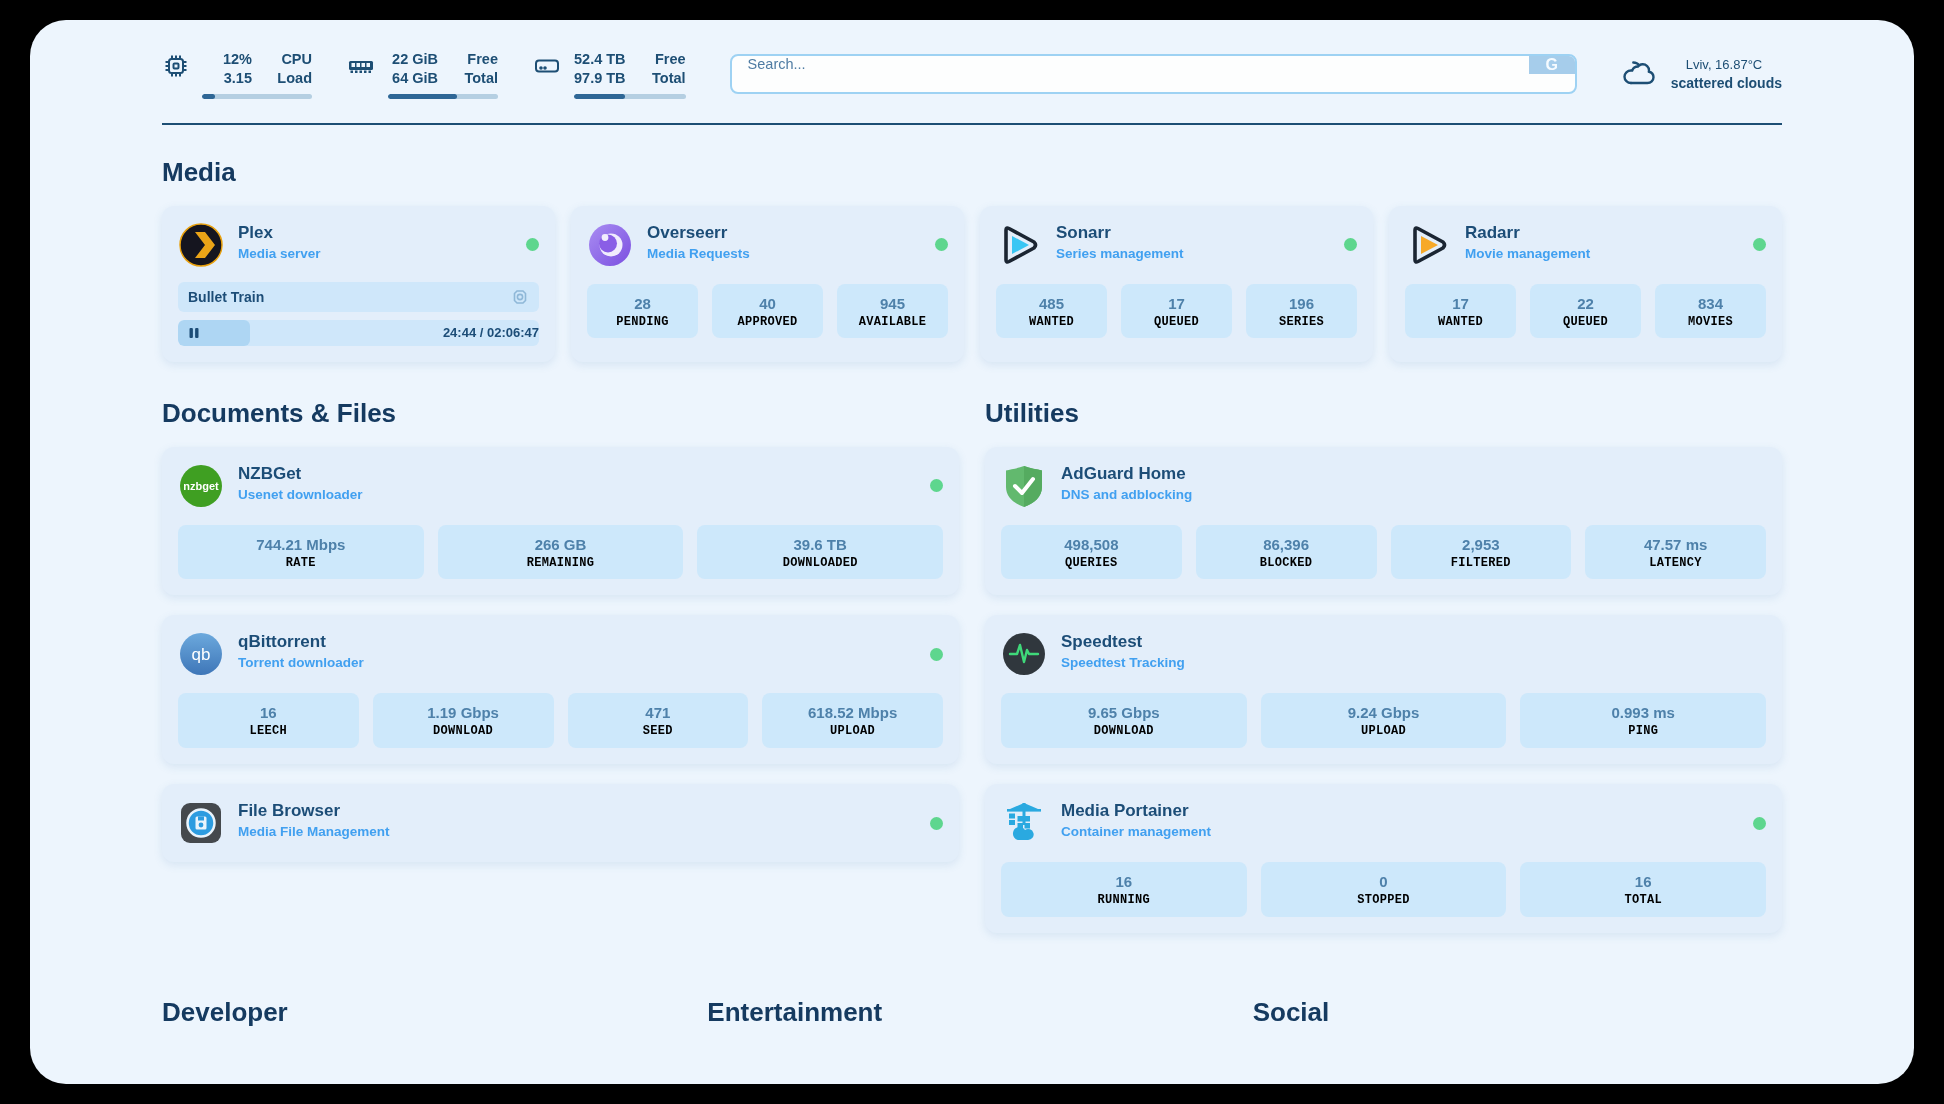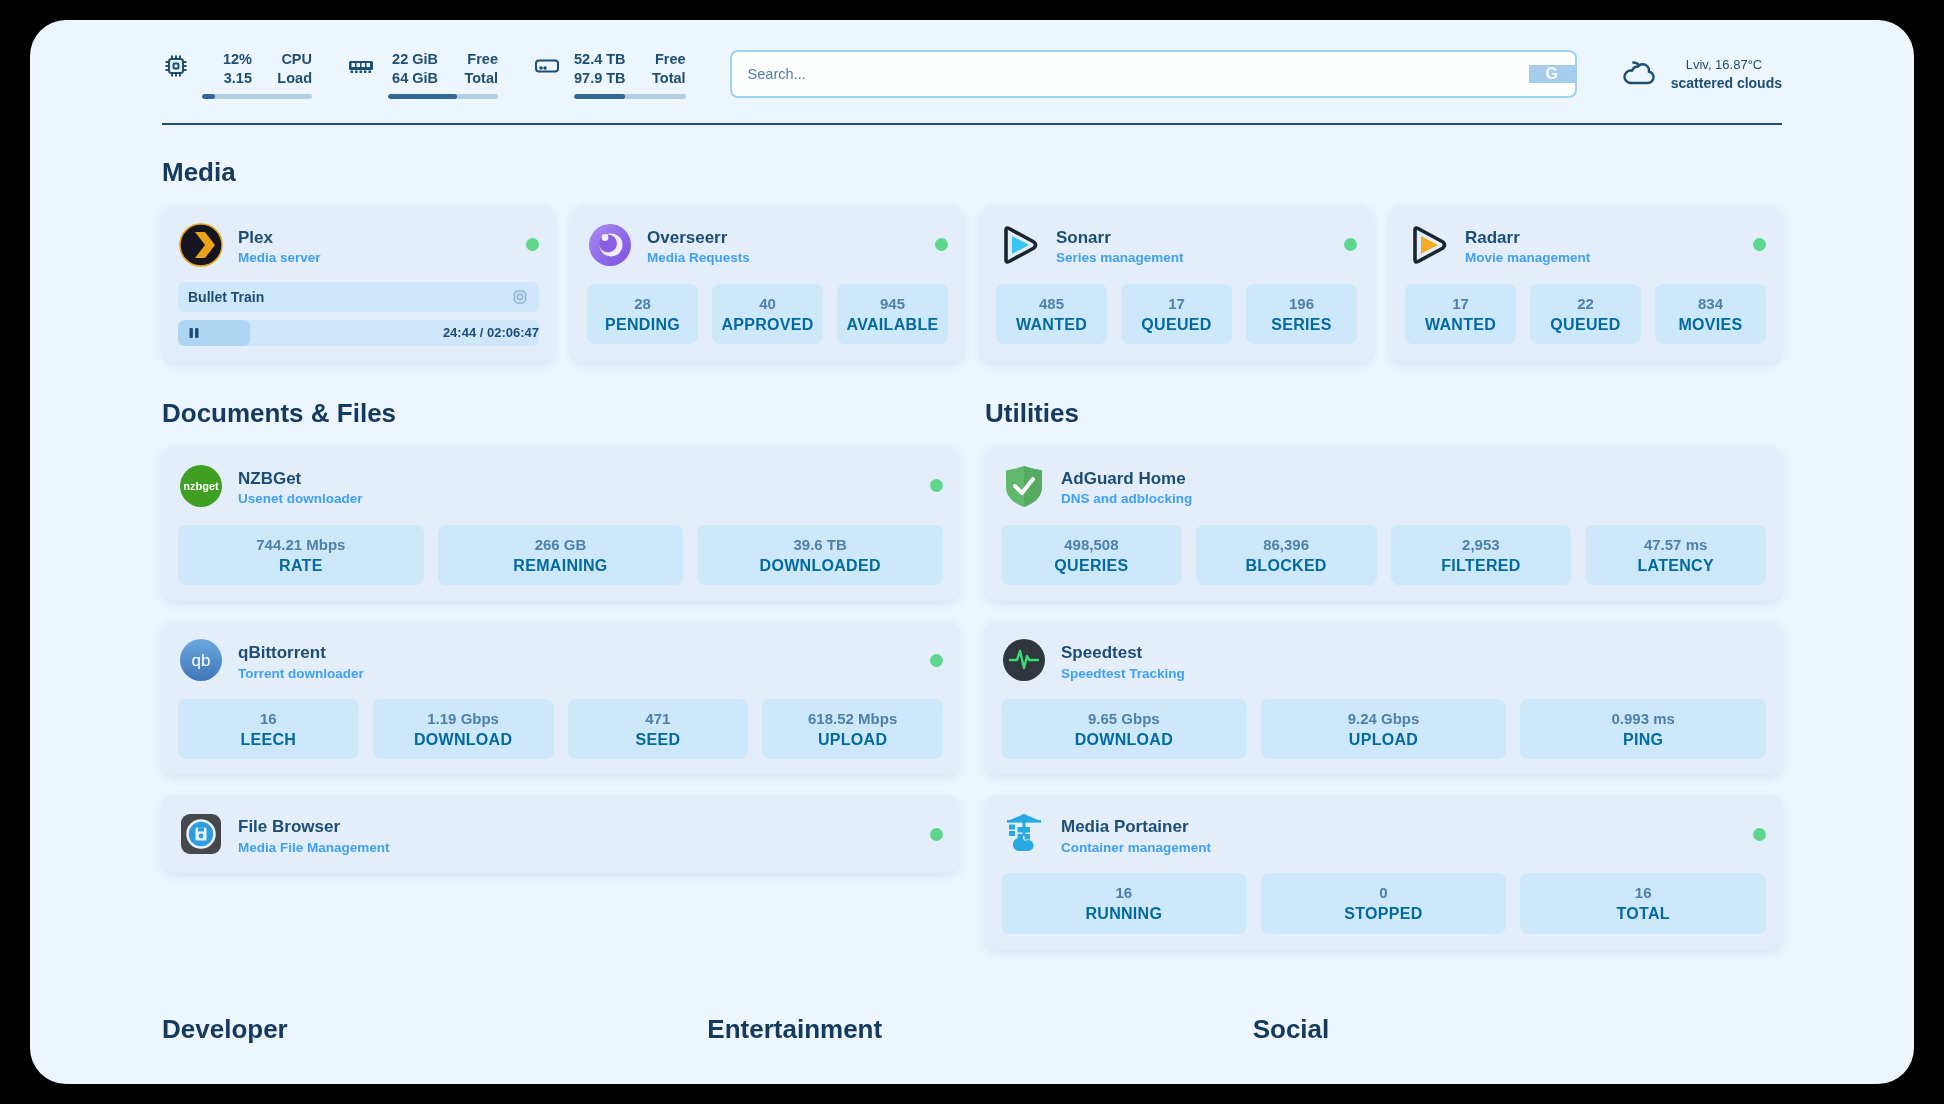--- a/index.html
+++ b/index.html
@@ -27,21 +27,21 @@
   .res-rows { display:flex; gap:22px; }
   .res-col { display:flex; flex-direction:column; line-height:1.3; }
   .res-col.vals { min-width:50px;align-items:flex-end; }
   .res-col.labs { text-align:right; min-width:38px; }
   .res-col span { font-size:14.5px; font-weight:700; color:#1d4e74; }
   .res-progress { margin-top:6px; height:5px; width:100%; background:#b5cfe2; border-radius:3px; overflow:hidden; }
   .res-progress-fill { height:100%; background:#2f6796; border-radius:3px; }
 
   .searchwrap { flex:1; margin:0 44px; }
   .searchbox {
-    display:flex; align-items:center; height:48px;
+    display:flex; align-items:flex-start; height:40px;
     background:#fdfefe; border:2px solid #9ed2f3; border-radius:8px;
     overflow:hidden;
   }
   .search-input {
     flex:1; border:none; outline:none; background:transparent;
     padding:0 16px; font-size:14.5px; color:#1d4e74;
     font-family:"Liberation Sans", sans-serif;
   }
   .search-input::placeholder { color:#4f7ca3; }
   .search-btn {
@@ -64,36 +64,36 @@
     margin-bottom:18px;
   }
   .media-section { margin-top:32px; }
   .media-grid { display:grid; grid-template-columns:repeat(4,1fr); gap:16px; }
 
   .card {
     background:#e3eefa; border-radius:12px; padding:16px;
     box-shadow:0 3px 8px rgba(90,140,190,0.15);
     cursor:pointer;
   }
-  .card-head { display:flex; align-items:flex-end; }
+  .card-head { display:flex; align-items:flex-start; }
   .app-icon { width:46px; height:46px; flex:0 0 46px; display:flex; align-items:center; justify-content:center; }
   .app-text { margin-left:14px; line-height:1.35; }
   .app-name { font-size:17px; font-weight:700; color:#1c4d77; }
   .app-desc { font-size:13.5px; font-weight:600; color:#41a0f0; }
   .status-dot {
     width:13px; height:13px; border-radius:50%;
     background:#5ed68e; margin-left:auto; align-self:center;
   }
 
   .stats { display:grid; gap:14px; margin-top:16px; }
   .stats.c3 { grid-template-columns:repeat(3,1fr); }
   .stats.c4 { grid-template-columns:repeat(4,1fr); }
   .stat { background:#cde8fb; border-radius:8px; padding:9px 6px 8px; text-align:center; line-height:1.4; }
   .stat-value { font-size:15px; font-weight:600; color:#4e81aa; }
-  .stat-label { font-size:16px; font-weight:700; color:#0369a1; letter-spacing:0.3px; }
+  .stat-label { font-size:12px; font-weight:700; color:#000000; letter-spacing:0.3px;font-family:Liberation Mono, monospace; }
 
   
   .np-title-row {
     margin-top:14px; height:30px; background:#cfe7fa; border-radius:6px;
     display:flex; align-items:center; padding:0 10px;
     font-size:14px; font-weight:700; color:#1c4d77;
   }
   .np-cam { margin-left:auto; color:#8fb8d8; display:flex; cursor:pointer; }
   .np-progress {
     margin-top:8px; height:26px; background:#cfe7fa; border-radius:6px;

